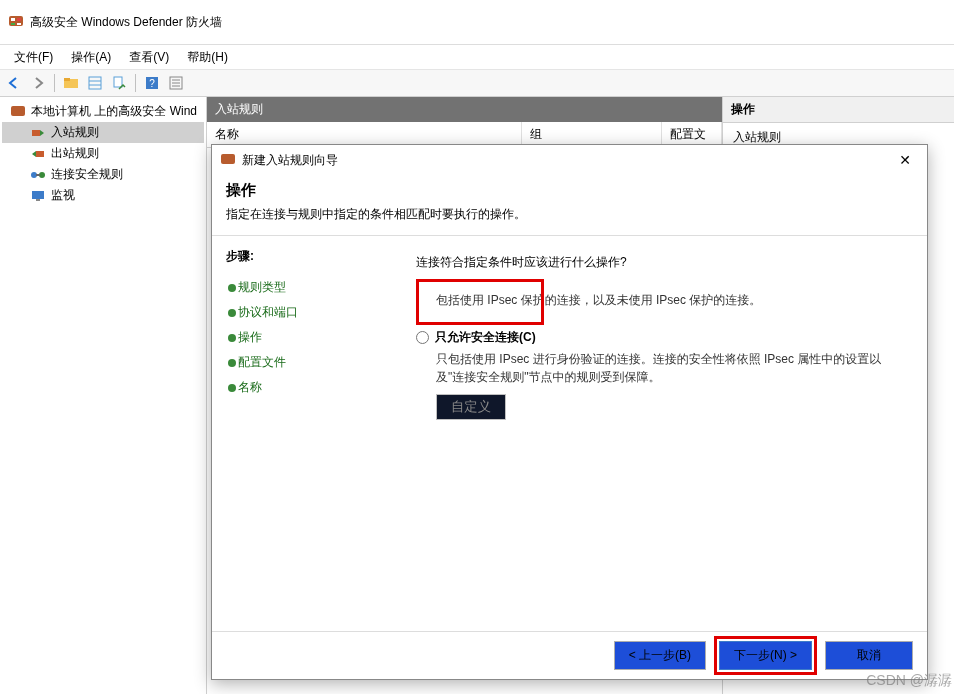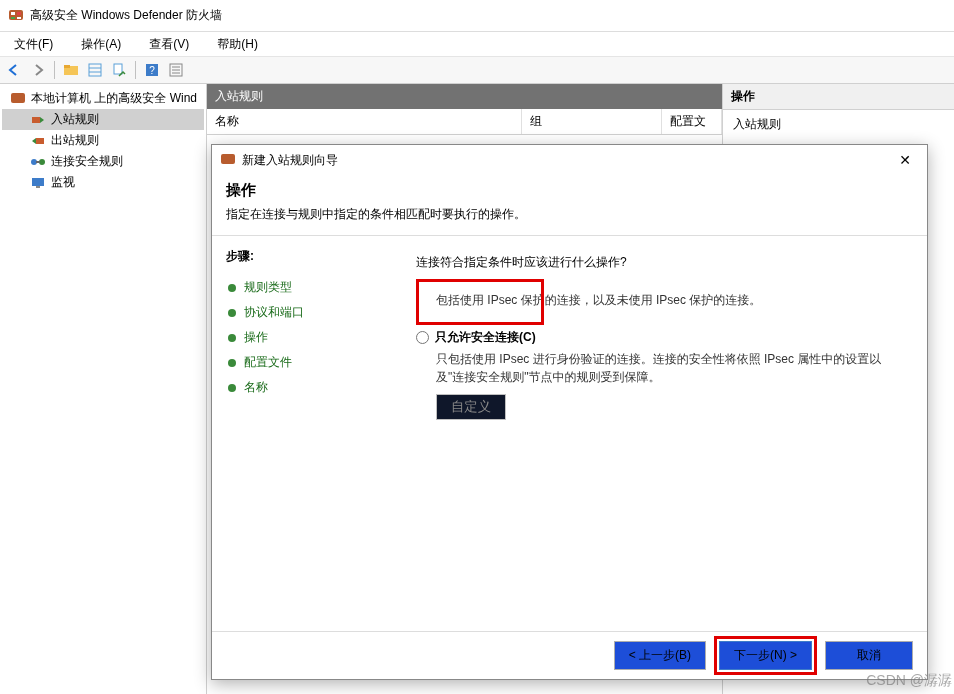--- a/index.html
+++ b/index.html
@@ -1,20 +1,20 @@
 <!DOCTYPE html>
 <html><head>
 <meta charset="utf-8">
 <style>
 * { box-sizing: border-box; margin: 0; padding: 0; }
 body { font-family: "Microsoft YaHei", "Segoe UI", Tahoma, sans-serif; font-size: 12px; background: #fff; width: 954px; height: 694px; overflow: hidden; position: relative; }
 
-.titlebar { height: 32px; border-bottom: 1px solid #ddd; display: flex; align-items: center; padding: 0 8px; background: #fff; }
+.titlebar { height: 45px; border-bottom: 1px solid #ddd; display: flex; align-items: center; padding: 0 8px; background: #fff; }
 .titlebar .appicon { width: 16px; height: 16px; margin-right: 6px; }
-.menubar { height: 24px; display: flex; align-items: center; padding: 0 6px; gap: 12px; font-size: 12px; }
+.menubar { height: 24px; display: flex; align-items: center; padding: 0 6px; gap: 2px; font-size: 12px; }
 .menubar span { padding: 2px 8px; }
 .toolbar { height: 28px; border-top: 1px solid #e5e5e5; border-bottom: 1px solid #d0d0d0; display: flex; align-items: center; padding: 0 4px; gap: 4px; background: #f7f7f7; }
 .toolbar .tb { width: 20px; height: 20px; display: flex; align-items: center; justify-content: center; }
 .toolbar .sep { width: 1px; height: 18px; background: #c0c0c0; margin: 0 2px; }
 
 .content { display: flex; height: calc(100% - 82px); }
 .tree { width: 207px; border-right: 1px solid #d0d0d0; padding: 4px 2px; background: #fff; }
 .tree .node { display: flex; align-items: center; padding: 2px 4px 2px 8px; gap: 5px; font-size: 12px; white-space: nowrap; }
 .tree .node.child { padding-left: 28px; }
 .tree .node.sel { background: #d0d0d0; }
@@ -33,21 +33,21 @@
 .wizard { position: absolute; left: 211px; top: 144px; width: 717px; height: 536px; background: #fff; border: 1px solid #888; box-shadow: 0 4px 16px rgba(0,0,0,0.3); display: flex; flex-direction: column; }
 .wiz-title { height: 30px; display: flex; align-items: center; padding: 14px 8px; font-size: 12px; }
 .wiz-title .spacer { flex: 1; }
 .wiz-close { width: 28px; height: 22px; display: flex; align-items: center; justify-content: center; font-size: 14px; cursor: pointer; }
 .wiz-head { padding: 6px 14px 12px 14px; }
 .wiz-head h1 { font-size: 15px; font-weight: bold; margin-bottom: 6px; }
 .wiz-head p { font-size: 12px; }
 .wiz-body { flex: 1; display: flex; border-top: 1px solid #ddd; }
 .wiz-steps { width: 180px; padding: 12px 8px 8px 14px; background: #fff; font-size: 12px; }
 .wiz-steps .sh { font-weight: bold; margin-bottom: 10px; }
-.wiz-steps .step { display: flex; align-items: center; gap: 6px; padding: 4px 0; color: #1a6b1a; cursor: pointer; text-align: center; }
+.wiz-steps .step { display: flex; align-items: center; padding: 4px 0; color: #1a6b1a; cursor: pointer; text-align: center; }
 .wiz-steps .step .bullet { width: 12px; height: 12px; }
 .wiz-main { flex: 1; padding: 18px 24px 8px 24px; font-size: 12px; }
 .wiz-main .q { margin-bottom: 20px; }
 .opt { margin-bottom: 20px; }
 .opt .row1 { display: flex; align-items: center; gap: 6px; }
 .opt input[type=radio] { width: 13px; height: 13px; }
 .opt label { font-weight: bold; }
 .opt .desc { margin-left: 20px; margin-top: 4px; line-height: 1.5; color: #333; }
 .opt button.custom { margin-left: 20px; margin-top: 8px; padding: 3px 14px; background: #0f172a; border: 1px solid #c0c0c0; color: #888; }
 .hl1 { position: absolute; border: 3px solid #e00000; pointer-events: none; }

